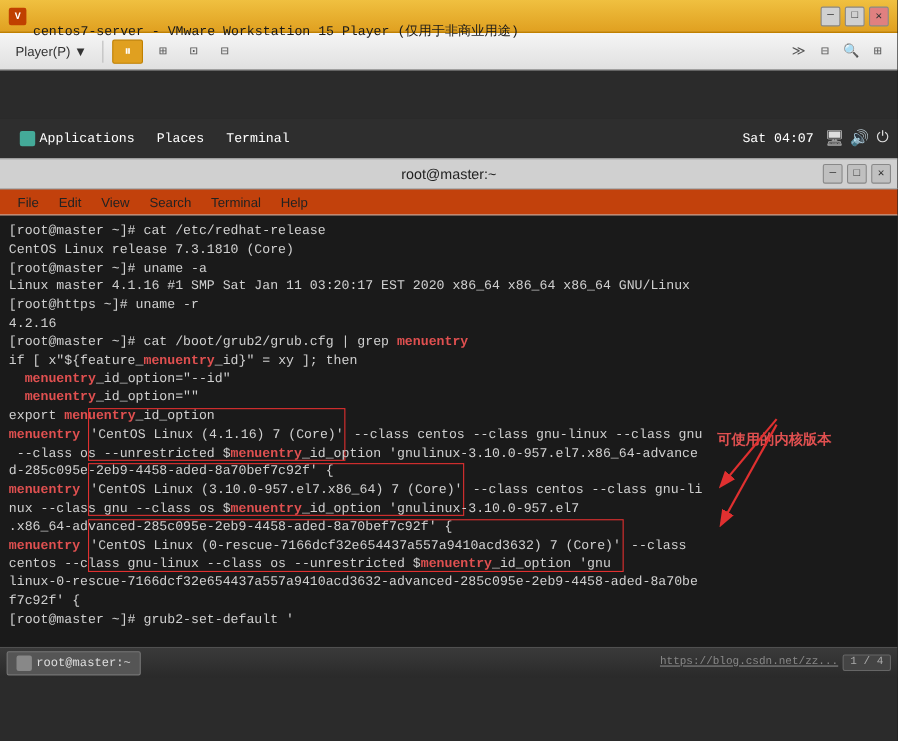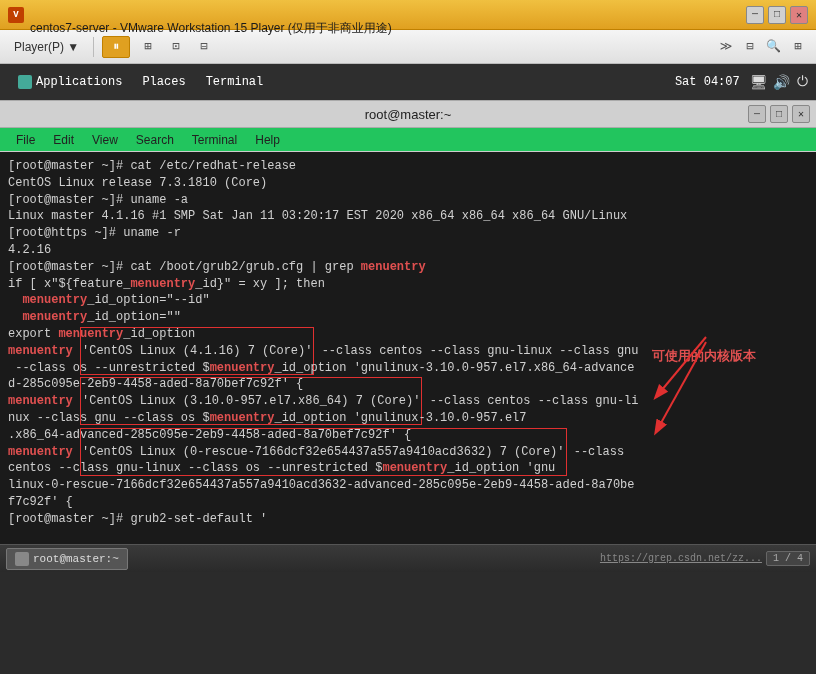--- a/index.html
+++ b/index.html
@@ -23,21 +23,21 @@
     .title-bar-icon {
       width: 16px;
       height: 16px;
       background: #c04000;
       border-radius: 2px;
       display: flex; align-items: center; justify-content: center;
     }
     .title-bar-text {
       font-size: 12px;
       color: #1a1a1a;
-      font-family: Liberation Sans, sans-serif;
+      font-family: Liberation Mono, monospace;
       margin-top: 28px;
     }
     .title-bar-controls {
       display: flex;
       gap: 4px;
     }
     .title-btn {
       width: 18px;
       height: 18px;
       background: #d0d0d0;
@@ -93,20 +93,21 @@
     }
 
     
     .gnome-topbar {
       height: 36px;
       background: #2e2e2e;
       display: flex;
       align-items: center;
       padding: 4px 8px;
       gap: 0;
+      margin-top: 44px;
     }
     .gnome-app-btn {
       font-size: 12px;
       color: #fff;
       padding: 4px 10px;
       cursor: pointer;
       display: flex; align-items: center; gap: 4px;
     }
     .gnome-app-icon {
       width: 14px;
@@ -161,21 +162,21 @@
       border-radius: 2px;
       display: flex; align-items: center; justify-content: center;
       font-size: 10px;
       cursor: pointer;
       color: #333;
     }
 
     
     .terminal-menubar {
       height: 24px;
-      background: #22c55e;
+      background: #c2410c;
       display: flex;
       align-items: center;
       padding: 0 8px;
       gap: 2px;
       border-bottom: 1px solid #ccc;
     }
     .terminal-menu-item {
       font-size: 12px;
       font-family: Arial, sans-serif;
       color: #222;
@@ -382,16 +383,16 @@
   </div>
 
 </div>
 
 <div class="taskbar">
   <div class="taskbar-item">
     <div class="taskbar-icon"></div>
     <span>root@master:~</span>
   </div>
   <div class="taskbar-right">
-    <span class="csdn-link">https://grep.csdn.net/zz...</span>
+    <span class="csdn-link">https://blog.csdn.net/zz...</span>
     <span class="page-indicator">1 / 4</span>
   </div>
 </div>
 
 </body></html>

